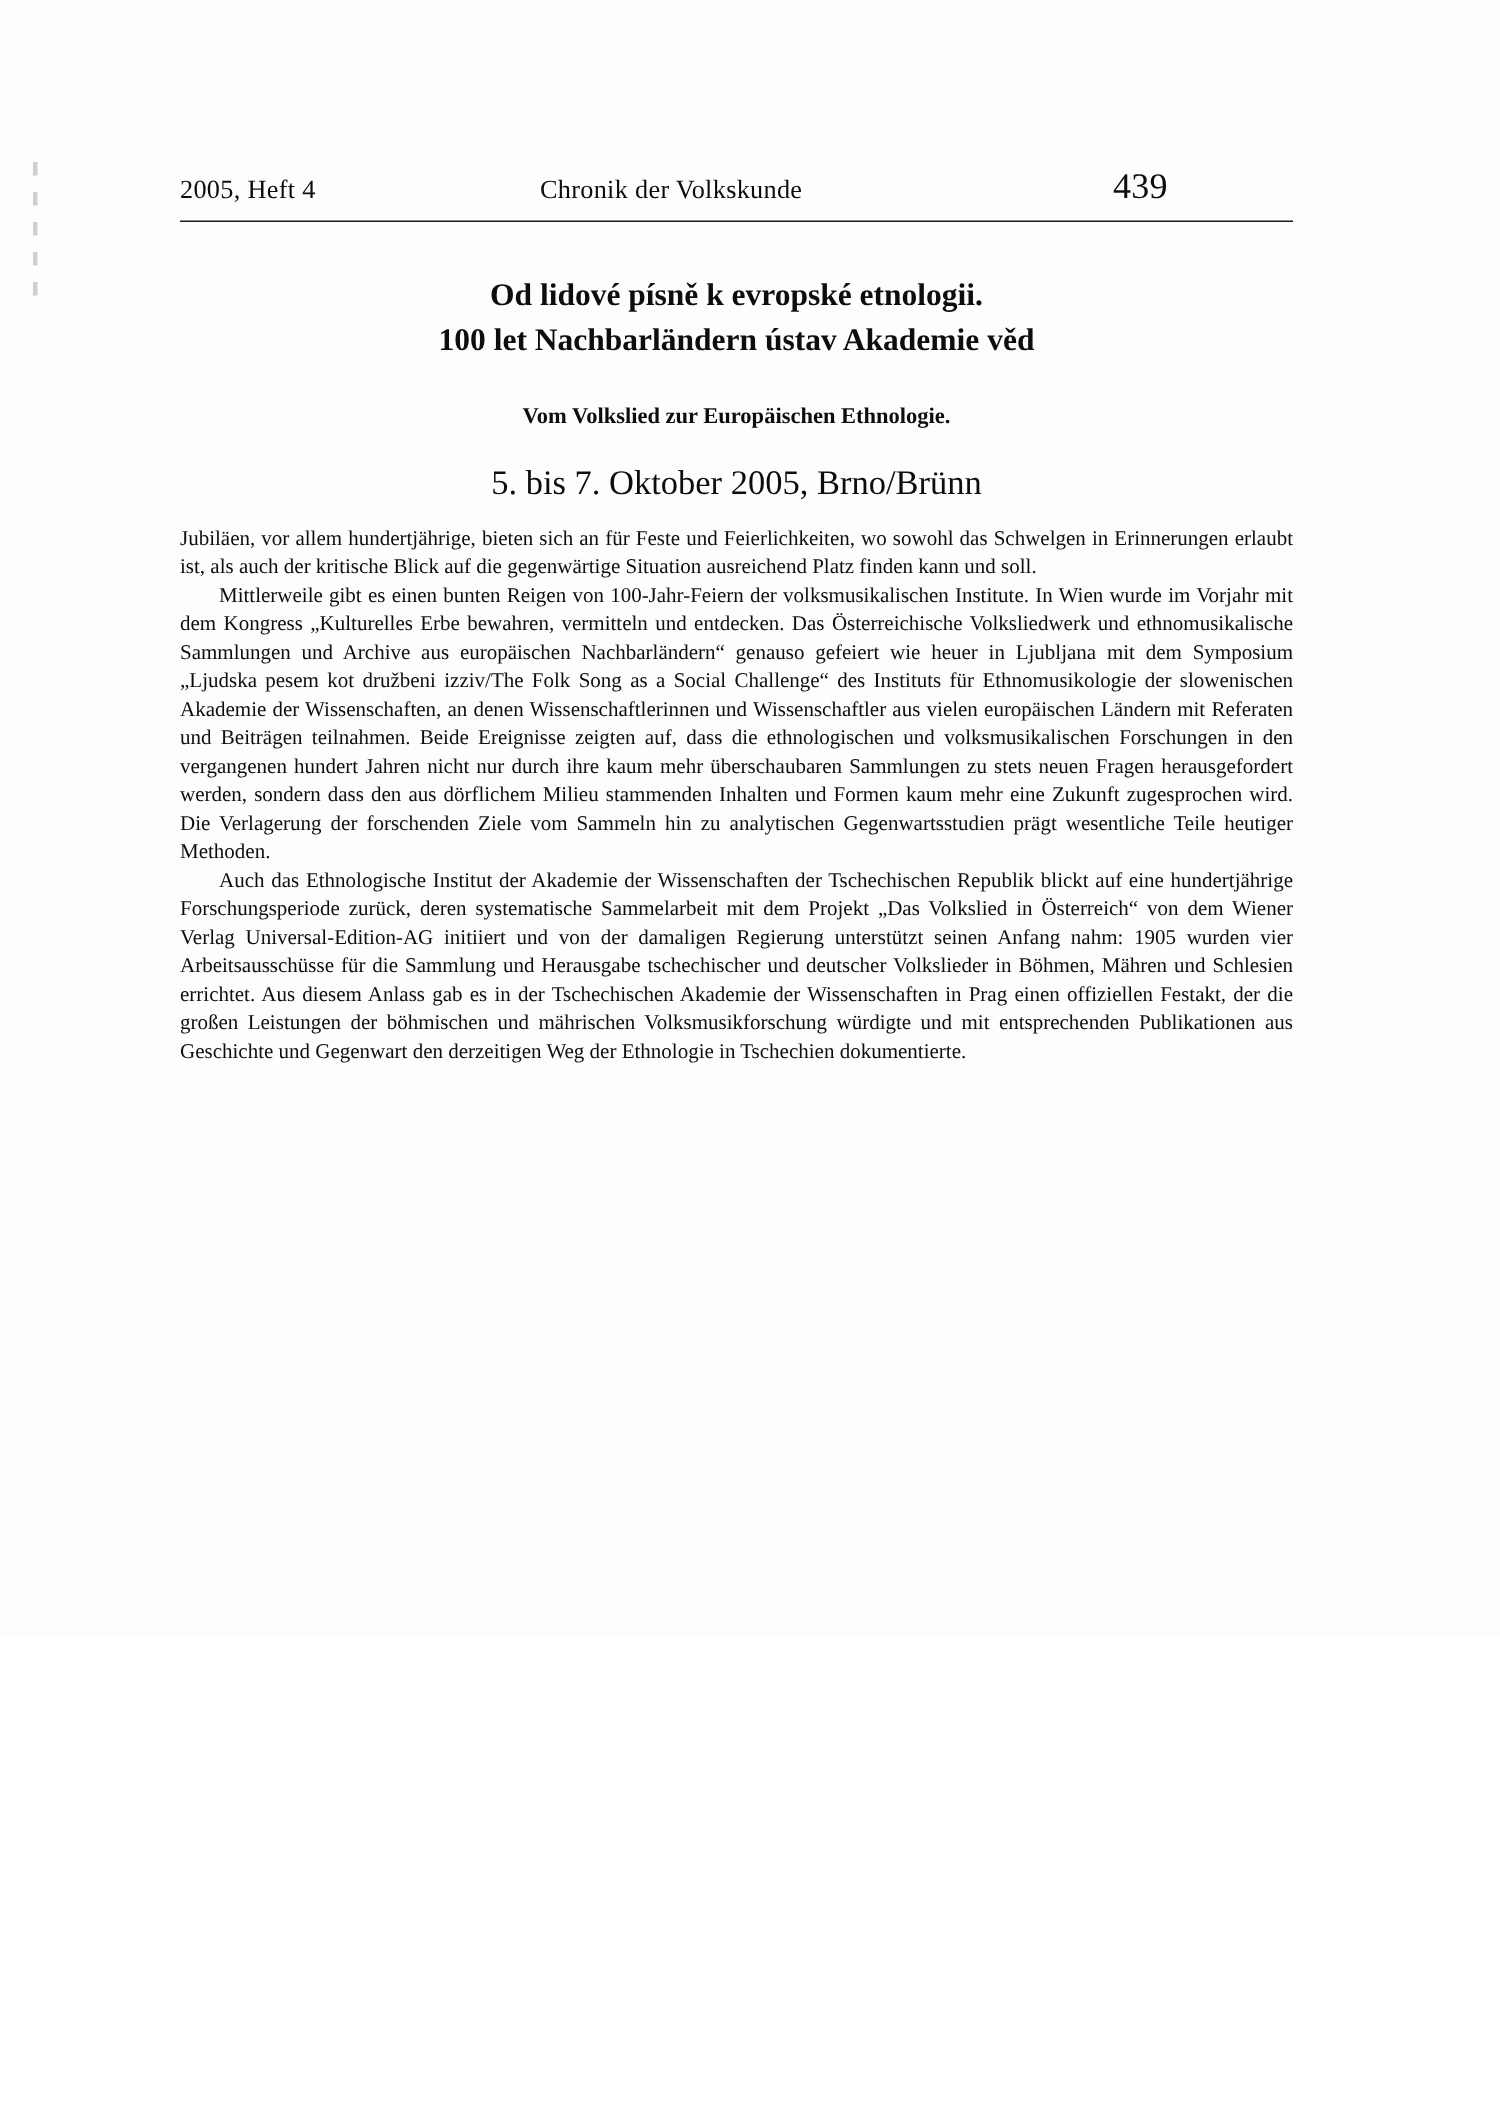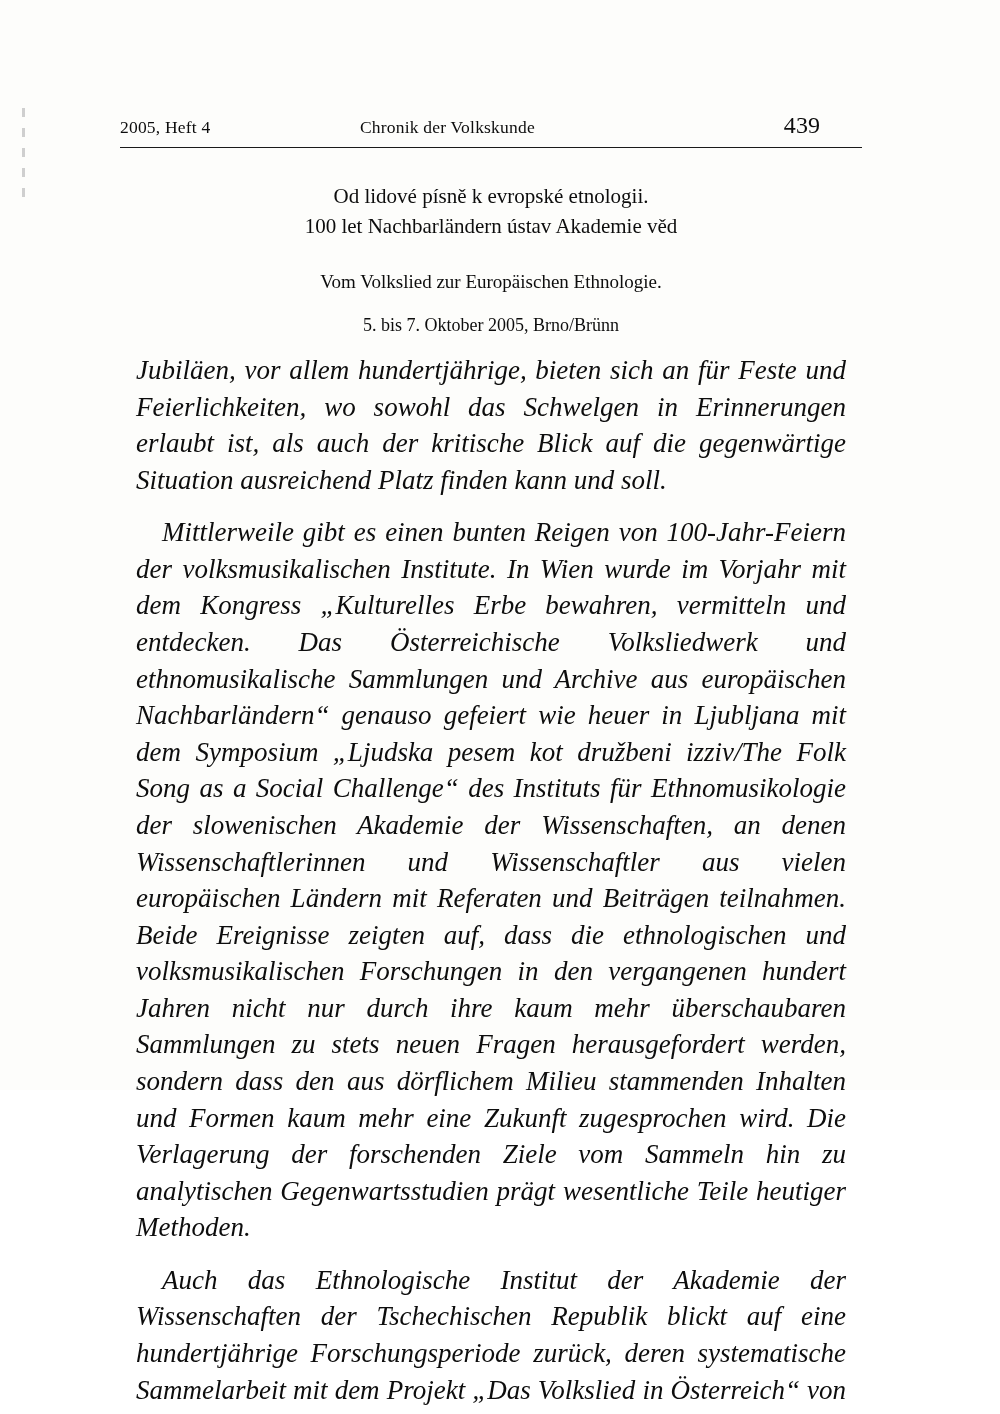--- a/index.html
+++ b/index.html
@@ -51,57 +51,56 @@
   }
   .runhead .left {
     width: 240px;
     text-align: left;
   }
   .runhead .center {
     flex: 1;
   }
   .runhead .right {
     width: 120px;
-    text-align: center;
+    text-align: left;
     font-size: 24px;
   }
   .rule {
     border-bottom: 1.6px solid #1a1a1a;
     margin-top: 8px;
     margin-bottom: 34px;
   }
   .title-block {
     text-align: center;
-    font-weight: normal;
+    font-weight: bold;
     font-size: 21px;
     line-height: 1.42;
   }
   .title-cs {
     margin-bottom: 26px;
   }
   .title-de {
-    font-size: 19px;
+    font-size: 15px;
     line-height: 1.44;
   }
   .dateline {
     text-align: center;
-    font-size: 18px;
+    font-size: 23px;
     margin-top: 20px;
     margin-bottom: 16px;
     font-weight: normal;
   }
   p.body-par {
-    font-size: 27px;
+    font-size: 14px;
     line-height: 1.355;
     text-align: justify;
-    margin: 16px;
+    margin: 0;
     text-indent: 0;
     -webkit-hyphens: none;
     hyphens: none;
-    font-style: italic;
   }
   p.body-par.indent {
     text-indent: 26px;
   }
   p.body-par + p.body-par {
     margin-top: 0;
   }
 </style>
 </head>
 <body>

